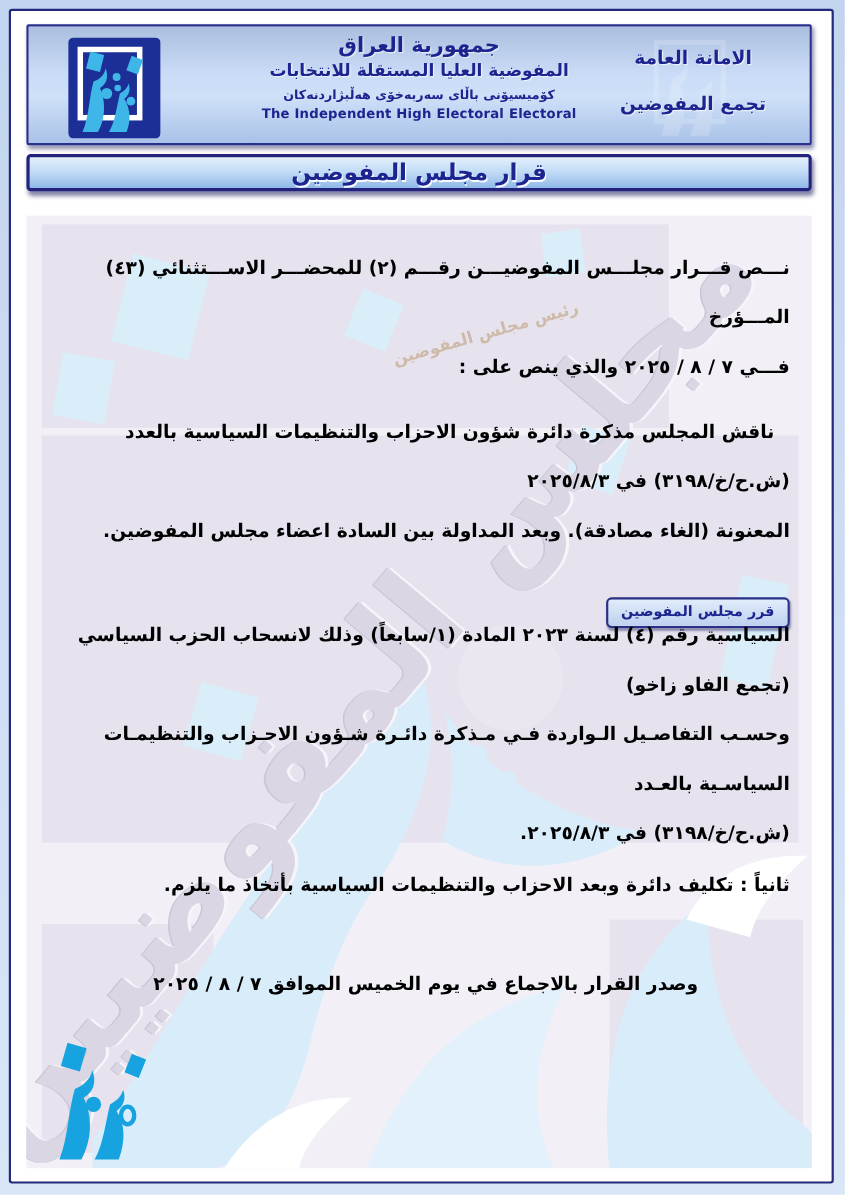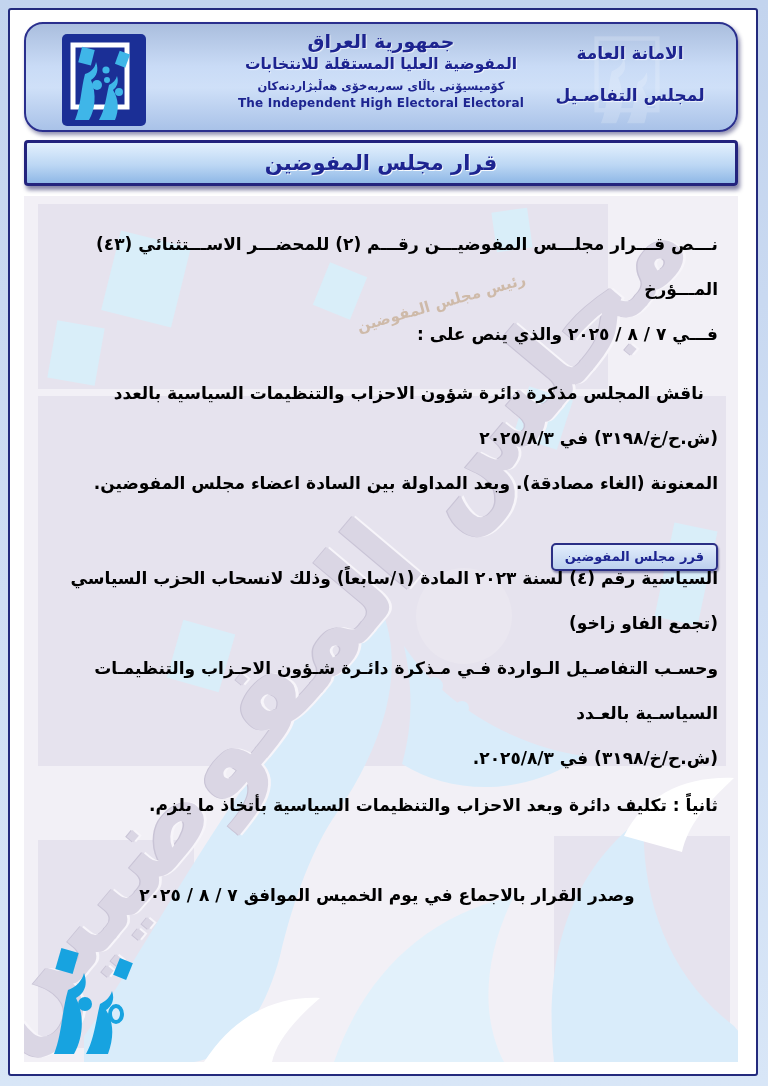--- a/index.html
+++ b/index.html
@@ -9,21 +9,21 @@
     background:linear-gradient(180deg,#c3d4ee 0%, #cfdef4 55%, #d8e6f7 100%);
     position:relative; overflow:hidden;
   }
   .frame{
     position:absolute; left:8px; top:8px; width:750px; height:1068px;
     background:#ffffff; border:2px solid #232a7d; border-radius:3px;
   }
   
   .header-box{
     position:absolute; left:14px; top:12px; width:714px; height:110px;
-    border:2px solid #2a2f8d; border-radius:19px;
+    border:2px solid #2a2f8d; border-radius:2px;
     background:linear-gradient(180deg,#aabede 0%, #c9dbf6 40%, #cfe0f8 60%, #a9c2e8 100%);
     box-shadow:2px 3px 4px rgba(10,10,80,.45);
     overflow:hidden;
   }
   .logo-wrap{ position:absolute; left:36px; top:10px; width:84px; height:92px; }
   .hdr-center{
     position:absolute; left:50%; top:6px; transform:translateX(-50%);
     width:360px; text-align:center; color:#1d2490;
   }
   .hdr-center .ar1{ font-size:19px; font-weight:bold; line-height:1.25; text-shadow:1px 1px 1px rgba(255,255,255,.7);}
@@ -32,21 +32,21 @@
   .hdr-center .en { font-size:12px; font-weight:bold; margin-top:3px; letter-spacing:.2px;}
   .hdr-right{
     position:absolute; right:20px; top:18px; width:172px; text-align:center;
     color:#1d2490; font-weight:bold; font-size:17px; line-height:1.4;
     text-shadow:1px 1px 1px rgba(255,255,255,.75);
   }
   .hdr-right .l2{ margin-top:18px; }
   .hdr-right-wm{ position:absolute; right:55px; top:8px; width:95px; height:100px; opacity:.18; }
   
   .title-bar{
-    position:absolute; left:14px; top:130px; width:714px; height:46px;
+    position:absolute; left:14px; top:130px; width:714px; height:34px;
     border:3px solid #23237d; border-radius:4px;
     background:linear-gradient(180deg,#e3f0fd 0%, #bcd7f4 55%, #8fb8e6 100%);
     box-shadow:2px 4px 4px rgba(10,10,80,.5);
     display:flex; align-items:center; justify-content:center;
   }
   .title-bar .t{
     font-size:21px; font-weight:bold; color:#1d2490;
     text-shadow:1px 1px 0 rgba(255,255,255,.9);
   }
   
@@ -126,21 +126,21 @@
       </svg>
     </div>
     <div class="hdr-center">
       <div class="ar1">جمهورية العراق</div>
       <div class="ar2">المفوضية العليا المستقلة للانتخابات</div>
       <div class="ku">کۆمیسیۆنی باڵای سەربەخۆی هەڵبژاردنەکان</div>
       <div class="en">The Independent High Electoral Electoral</div>
     </div>
     <div class="hdr-right">
       <div class="l1">الامانة العامة</div>
-      <div class="l2">لمجلس التفاصـيل</div>
+      <div class="l2">تجمع المفوضين</div>
     </div>
   </div>
 
   <div class="title-bar">
     <span class="t">قرار مجلس المفوضين</span>
   </div>
 
   <div class="content">
 
     <div class="wm-block" style="left:14px; top:8px;   width:570px; height:185px;"></div>

